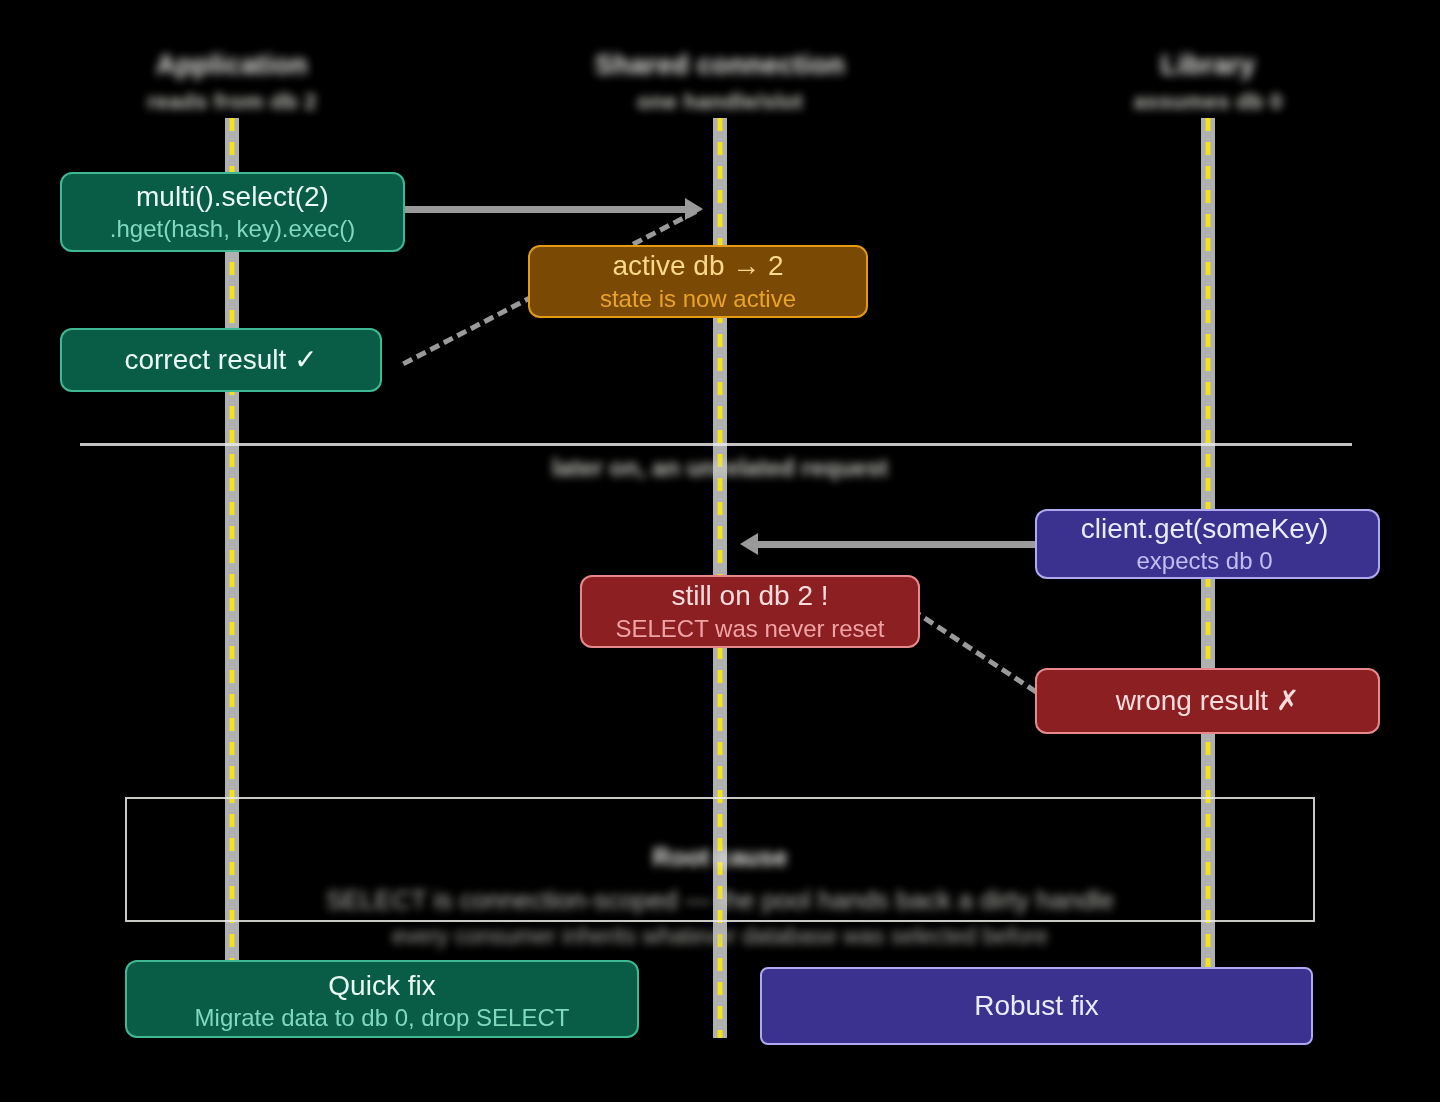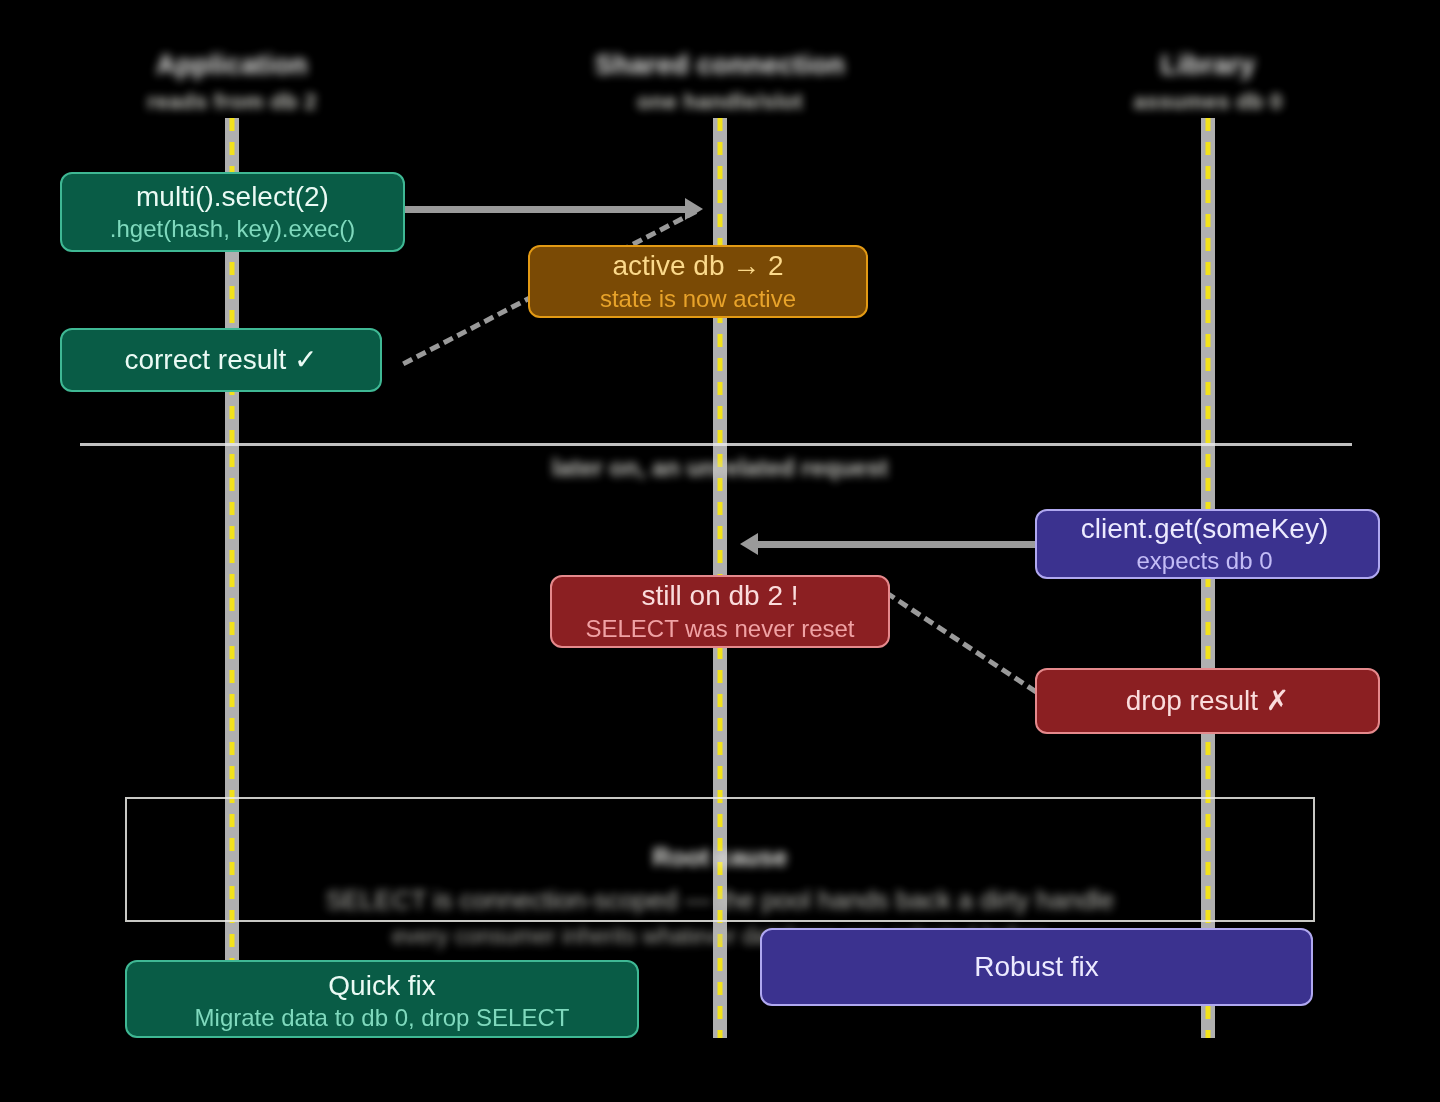--- a/index.html
+++ b/index.html
@@ -146,37 +146,37 @@
   <div class="arrow-line" style="left:758px;top:541px;width:277px;"></div>
   <div class="arrowhead left" style="left:740px;top:533px;"></div>
 
   <div class="dash-line" style="left:886px;top:590px;width:180px;transform:rotate(33.5deg);"></div>
 
   <div class="msg purple" style="left:1035px;top:509px;width:345px;height:70px;padding-left:12px;">
     <div class="l1">client.get(someKey)</div>
     <div class="l2 mono">expects db 0</div>
   </div>
 
-  <div class="msg red" style="left:550px;top:575px;width:340px;height:73px;">
+  <div class="msg red" style="left:580px;top:575px;width:340px;height:73px;">
     <div class="l1">still on db 2 !</div>
     <div class="l2 mono">SELECT was never reset</div>
   </div>
 
   <div class="msg red" style="left:1035px;top:668px;width:345px;height:66px;">
-    <div class="l1">drop result ✗</div>
+    <div class="l1">wrong result ✗</div>
   </div>
 
   <div class="note" style="left:125px;top:797px;width:1190px;height:125px;">
     <div class="note-title">Root cause</div>
     <div class="note-l1">SELECT is connection-scoped  —  the pool hands back a dirty handle</div>
     <div class="note-l2">every consumer inherits whatever database was selected before</div>
   </div>
 
   <div class="msg green" style="left:125px;top:960px;width:514px;height:78px;justify-content:space-between;">
     <div class="l1">Quick fix</div>
     <div class="l2 mono">Migrate data to db 0, drop SELECT</div>
   </div>
 
-  <div class="msg purple" style="left:760px;top:928px;width:553px;height:78px;">
+  <div class="msg purple" style="left:760px;top:967px;width:553px;height:78px;border-radius:8px;">
     <div class="l1">Robust fix</div>
   </div>
 
 </div>
 
 </body></html>

